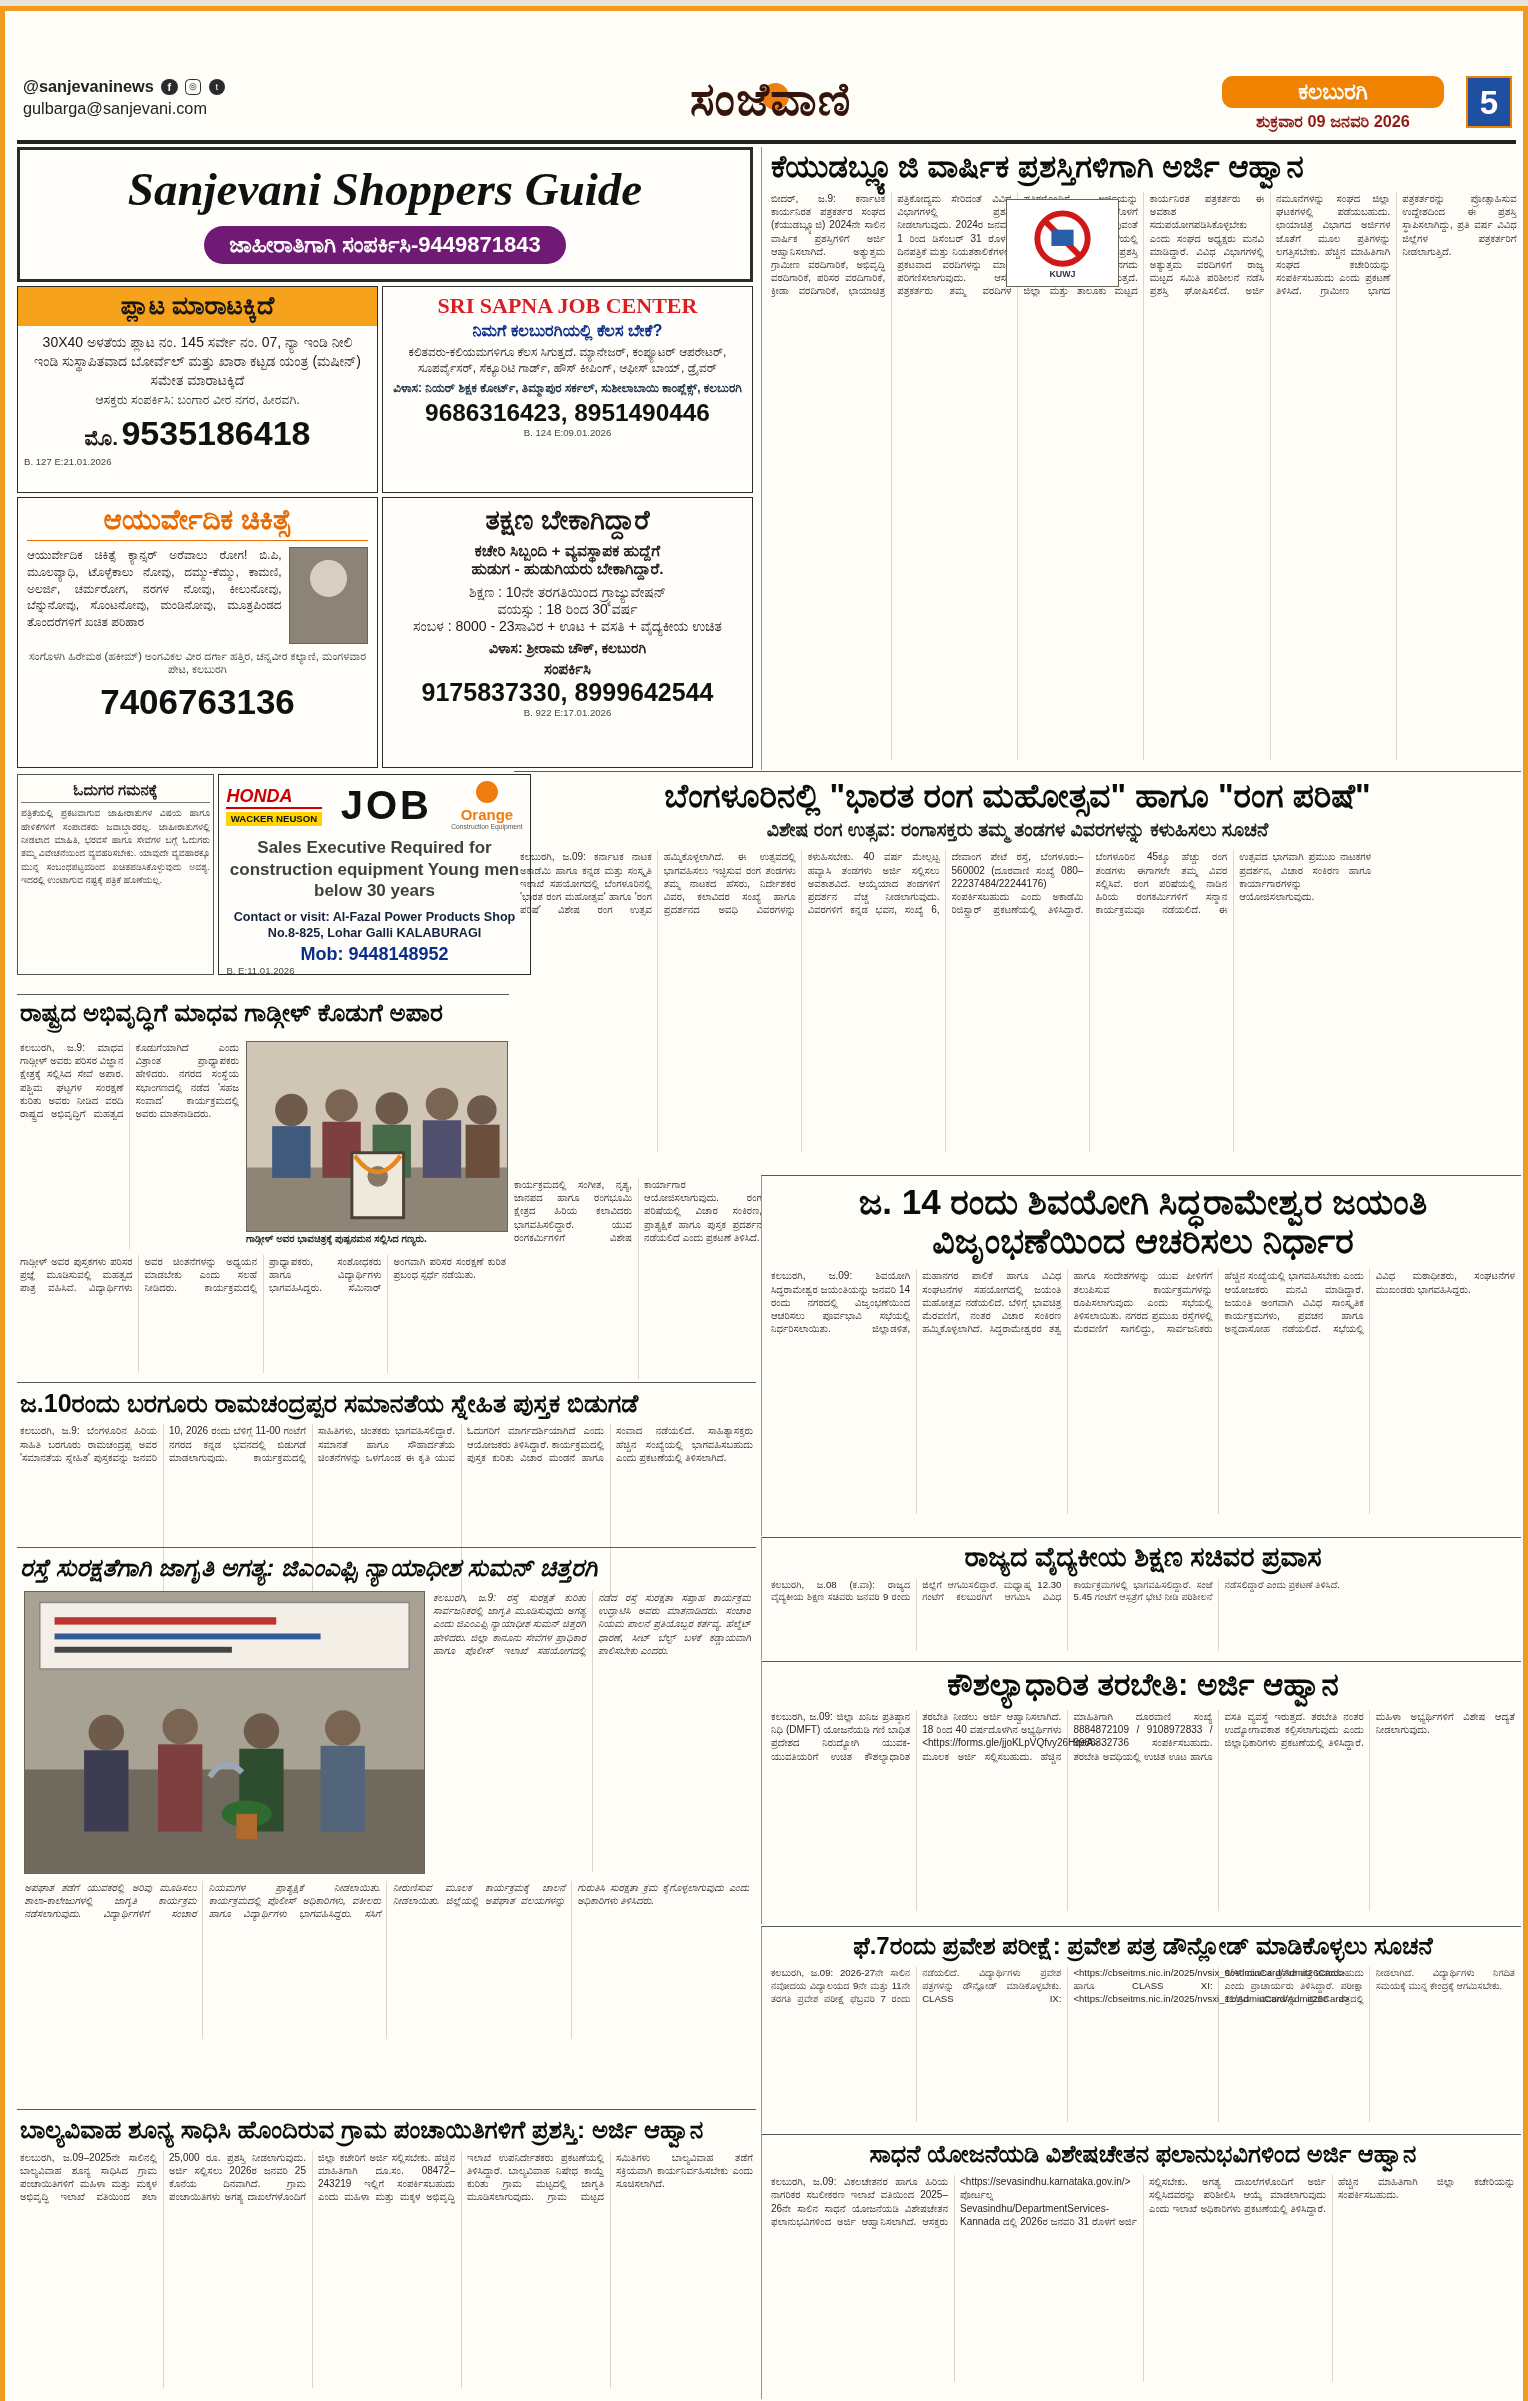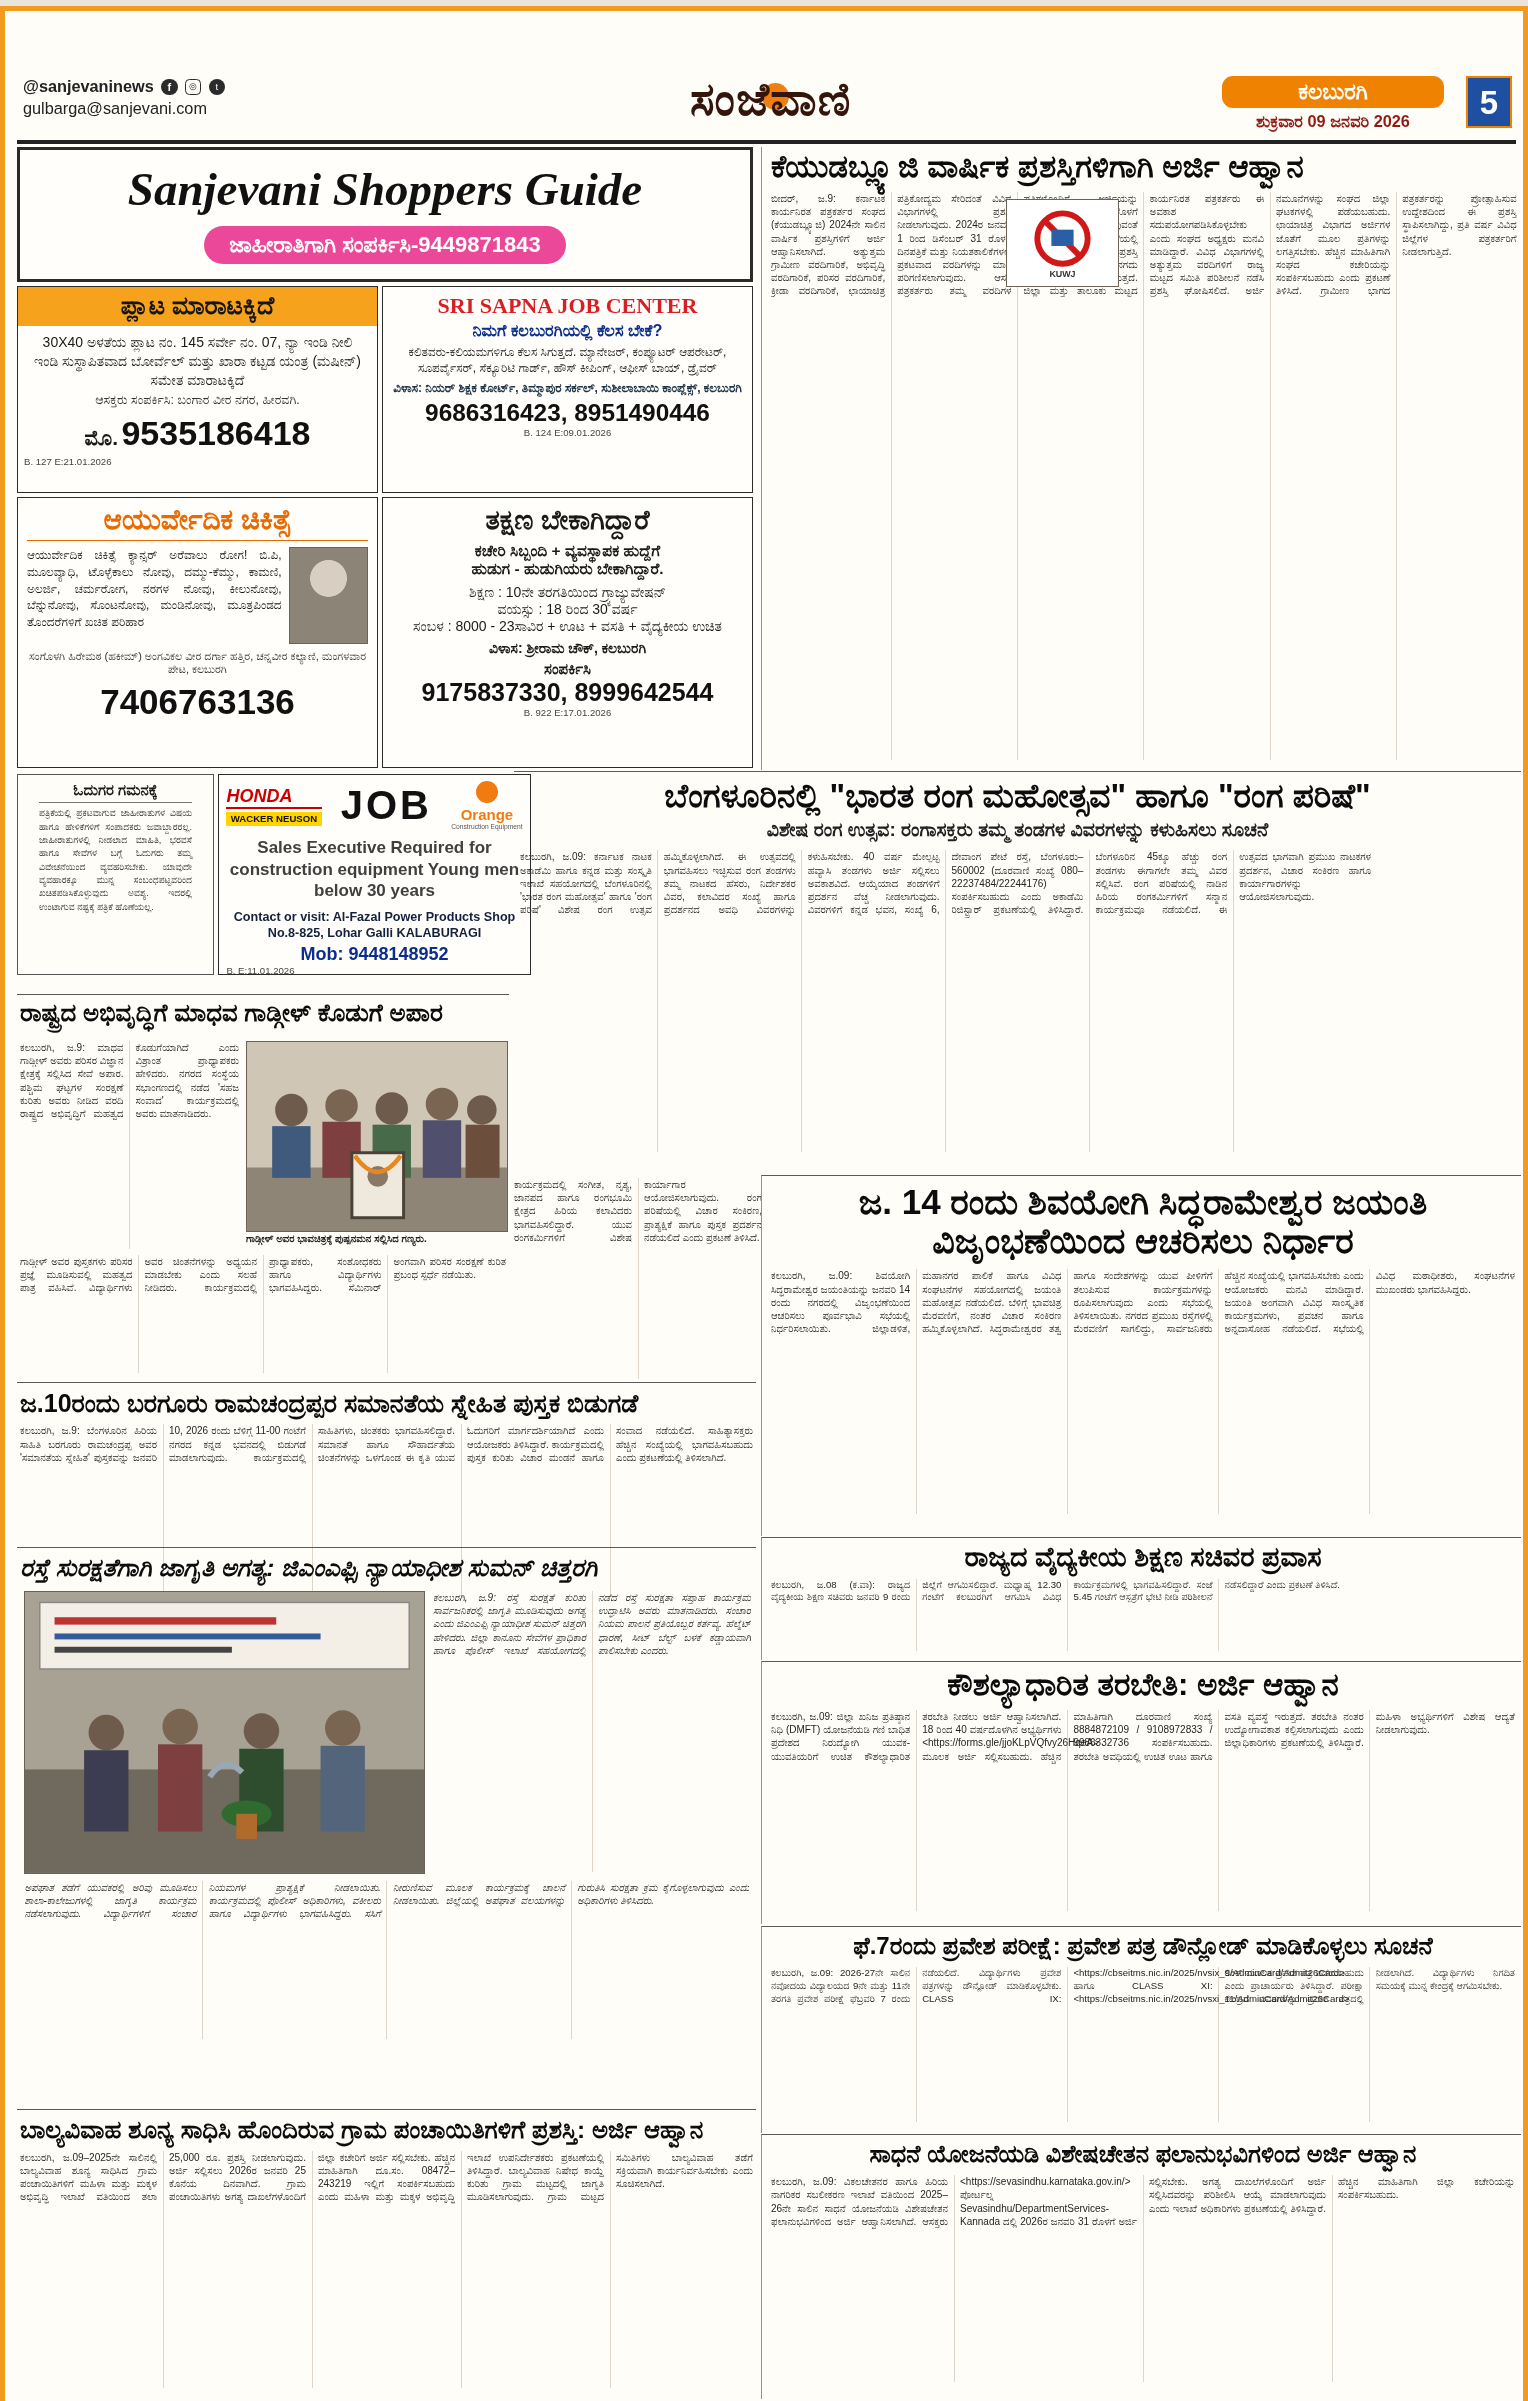--- a/index.html
+++ b/index.html
@@ -6,21 +6,21 @@
   .page{position:relative;width:1528px;height:2401px;background:#fffdf8;
         border:5.2px solid #f29a1d;box-sizing:border-box;overflow:hidden;
         font-family:"Liberation Sans",sans-serif;color:#1c1a18;margin-top:6px;}
   .sec{position:absolute;box-sizing:border-box;}
   .bodytxt{font-size:10.4px;line-height:1.32;text-align:justify;color:#26231f;
            column-gap:12px;column-rule:0.7px solid #ddd6c9;height:100%;overflow:hidden;}
   .hl{font-weight:800;color:#0c0c0c;line-height:1.12;margin:0;}
   .center{text-align:center;}
   .ref{font-size:9.6px;color:#444;}
   .adbox{border:1.5px solid #2b2b2b;background:#fffefb;}
-  .pill{display:inline-block;background:#ec4899;color:#fff;font-weight:800;
+  .pill{display:inline-block;background:#701a75;color:#fff;font-weight:800;
         border-radius:19px;padding:6px 25px;}
   .phone-big{font-weight:800;color:#111;}
   .topline{border-top:1.5px solid #5a5a5a;}
   .leftline{border-left:0.7px solid #9a9284;}
   .photo{position:relative;background:#b9b0a2;border:0.7px solid #6b6257;overflow:hidden;}
   .caption{font-size:10px;font-weight:700;color:#222;}
   .masthead{font-family:"Liberation Serif",serif;font-weight:900;color:#34150c;}
 </style>
 </head>
 <body>
@@ -97,21 +97,21 @@
     <div style="font-size:15.5px;font-weight:700;">ಹುಡುಗ - ಹುಡುಗಿಯರು ಬೇಕಾಗಿದ್ದಾರೆ.</div>
     <div style="font-size:14px;margin-top:6px;">ಶಿಕ್ಷಣ : 10ನೇ ತರಗತಿಯಿಂದ ಗ್ರ್ಯಾಜ್ಯುವೇಷನ್</div>
     <div style="font-size:14px;">ವಯಸ್ಸು : 18 ರಿಂದ 30 ವರ್ಷ</div>
     <div style="font-size:14px;">ಸಂಬಳ : 8000 - 23ಸಾವಿರ + ಊಟ + ವಸತಿ + ವೈದ್ಯಕೀಯ ಉಚಿತ</div>
     <div style="font-size:14px;font-weight:700;margin-top:4.4px;">ವಿಳಾಸ: ಶ್ರೀರಾಮ ಚೌಕ್, ಕಲಬುರಗಿ</div>
     <div style="font-size:15px;font-weight:800;margin-top:3px;">ಸಂಪರ್ಕಿಸಿ</div>
     <div class="phone-big" style="font-size:25px;">9175837330, 8999642544</div>
     <div class="ref">B. 922 E:17.01.2026</div>
   </div>
 
-  <div class="sec" style="left:12px;top:763px;width:197px;height:201px;border:1.5px solid #555;padding:6px 21px;">
+  <div class="sec" style="left:12px;top:763px;width:197px;height:201px;border:1.5px solid #555;padding:6px 3px;">
     <div style="font-weight:800;font-size:15px;text-align:center;border-bottom:0.7px solid #777;padding-bottom:3px;">ಓದುಗರ ಗಮನಕ್ಕೆ</div>
     <div style="font-size:9.2px;line-height:1.45;text-align:justify;margin-top:4.4px;color:#2c2a27;">ಪತ್ರಿಕೆಯಲ್ಲಿ ಪ್ರಕಟವಾಗುವ ಜಾಹೀರಾತುಗಳ ವಿಷಯ ಹಾಗೂ ಹೇಳಿಕೆಗಳಿಗೆ ಸಂಪಾದಕರು ಜವಾಬ್ದಾರರಲ್ಲ. ಜಾಹೀರಾತುಗಳಲ್ಲಿ ನೀಡಲಾದ ಮಾಹಿತಿ, ಭರವಸೆ ಹಾಗೂ ಸೇವೆಗಳ ಬಗ್ಗೆ ಓದುಗರು ತಮ್ಮ ವಿವೇಚನೆಯಿಂದ ವ್ಯವಹರಿಸಬೇಕು. ಯಾವುದೇ ವ್ಯವಹಾರಕ್ಕೂ ಮುನ್ನ ಸಂಬಂಧಪಟ್ಟವರಿಂದ ಖಚಿತಪಡಿಸಿಕೊಳ್ಳುವುದು ಅವಶ್ಯ. ಇದರಲ್ಲಿ ಉಂಟಾಗುವ ನಷ್ಟಕ್ಕೆ ಪತ್ರಿಕೆ ಹೊಣೆಯಲ್ಲ.</div>
   </div>
 
   <div class="sec adbox" style="left:213px;top:763px;width:313px;height:201px;padding:6px 7.4px;">
     <div style="display:flex;align-items:center;justify-content:space-between;">
       <div>
         <div style="color:#cc0000;font-weight:800;font-size:18px;font-style:italic;border-bottom:2.2px solid #cc0000;">HONDA</div>
         <div style="background:#ffd400;color:#111;font-weight:800;font-size:9.6px;padding:1.5px 4.4px;margin-top:3px;">WACKER NEUSON</div>
       </div>

